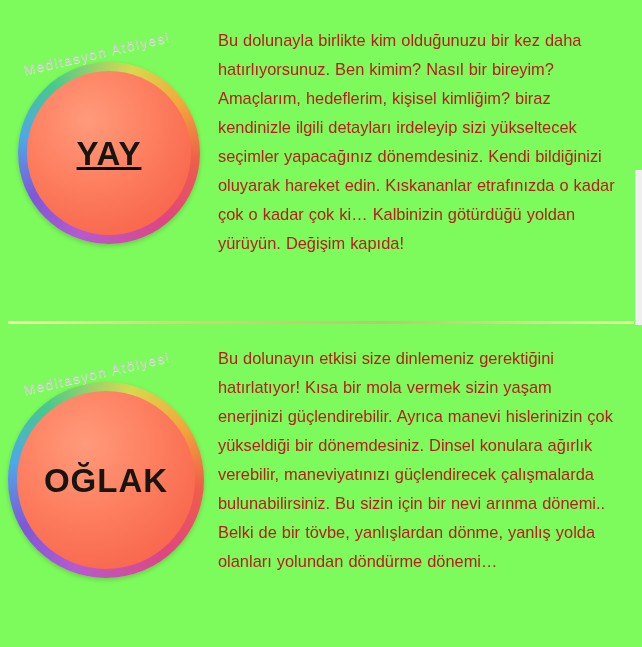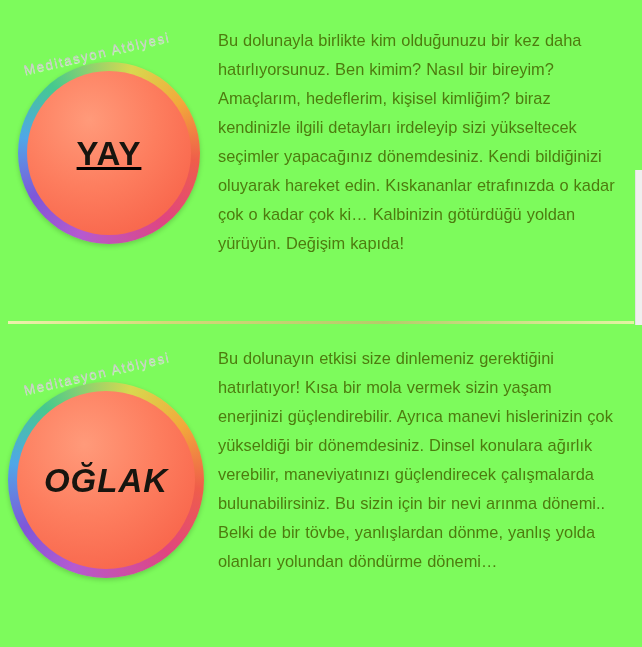--- a/index.html
+++ b/index.html
@@ -92,21 +92,21 @@
     line-height: 1;
   }
 
   .body-text {
     padding-top: 26px;
     padding-right: 18px;
     width: 400px;
     font-family: "Liberation Sans", sans-serif;
     font-size: 16.4px;
     line-height: 29px;
-    color: #4d7c0f;
+    color: #b91c1c;
     text-align: left;
     word-spacing: 0.5px;
   }
   .panel-oglak .body-text {
     padding-top: 18px;
   }
 
   .edge-strip {
     position: absolute;
     right: 0;
@@ -135,21 +135,21 @@
     </div>
     <div class="body-text">Bu dolunayla birlikte kim olduğunuzu bir kez daha hatırlıyorsunuz. Ben kimim? Nasıl bir bireyim? Amaçlarım, hedeflerim, kişisel kimliğim? biraz kendinizle ilgili detayları irdeleyip sizi yükseltecek seçimler yapacağınız dönemdesiniz. Kendi bildiğinizi oluyarak hareket edin. Kıskananlar etrafınızda o kadar çok o kadar çok ki… Kalbinizin götürdüğü yoldan yürüyün. Değişim kapıda!</div>
   </div>
 
   <div class="divider"></div>
 
   <div class="panel panel-oglak">
     <div class="sigil">
       <div class="sigil-label" style="left: 22px; top: 40px; transform: rotate(-13deg);">Meditasyon Atölyesi</div>
       <div class="disc-wrap" style="left: 8px; top: 56px;">
-        <div class="disc-outer" style="width: 196px; height: 196px; font-style: italic;">
+        <div class="disc-outer" style="width: 196px; height: 196px;">
           <div class="disc-inner" style="width: 178px; height: 178px;">
             <div class="disc-text" style="font-size: 33px;">OĞLAK</div>
           </div>
         </div>
       </div>
     </div>
     <div class="body-text">Bu dolunayın etkisi size dinlemeniz gerektiğini hatırlatıyor! Kısa bir mola vermek sizin yaşam enerjinizi güçlendirebilir. Ayrıca manevi hislerinizin çok yükseldiği bir dönemdesiniz. Dinsel konulara ağırlık verebilir, maneviyatınızı güçlendirecek çalışmalarda bulunabilirsiniz. Bu sizin için bir nevi arınma dönemi.. Belki de bir tövbe, yanlışlardan dönme, yanlış yolda olanları yolundan döndürme dönemi…</div>
   </div>
 
   <div class="edge-strip"></div>

